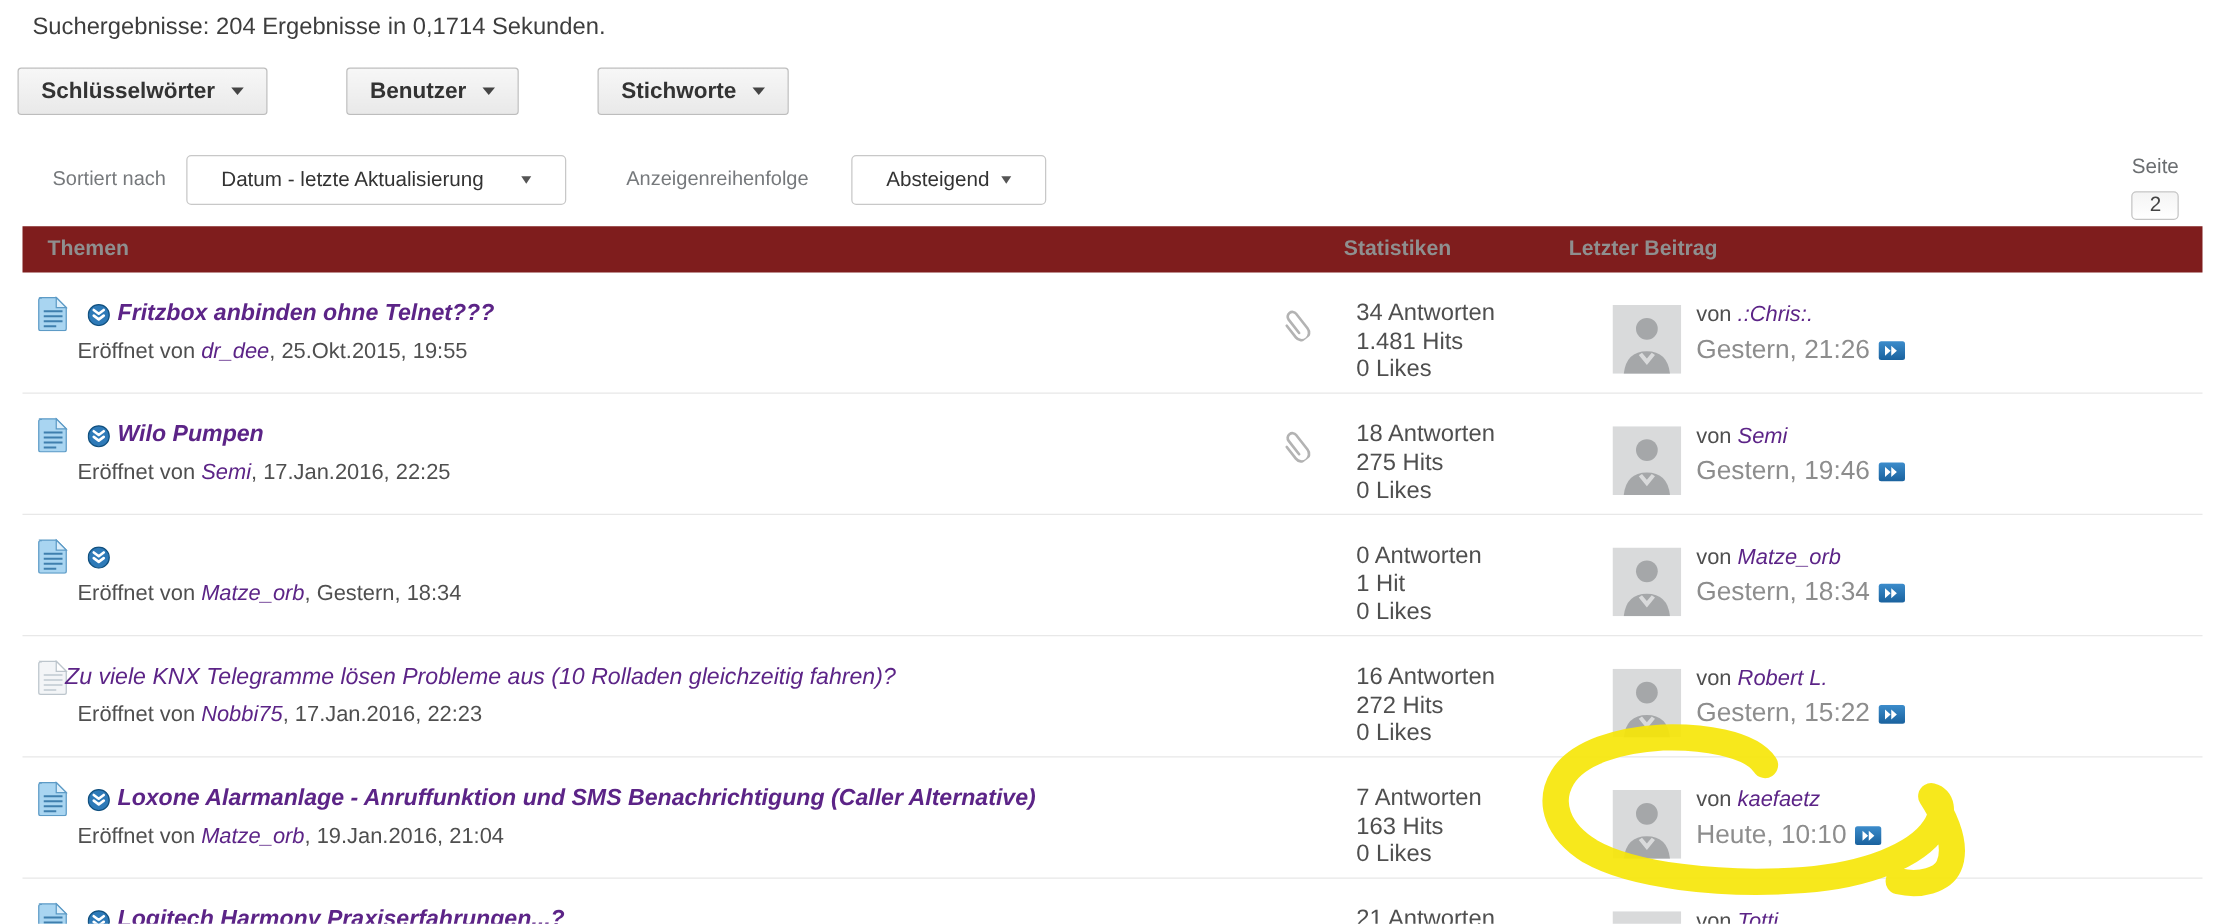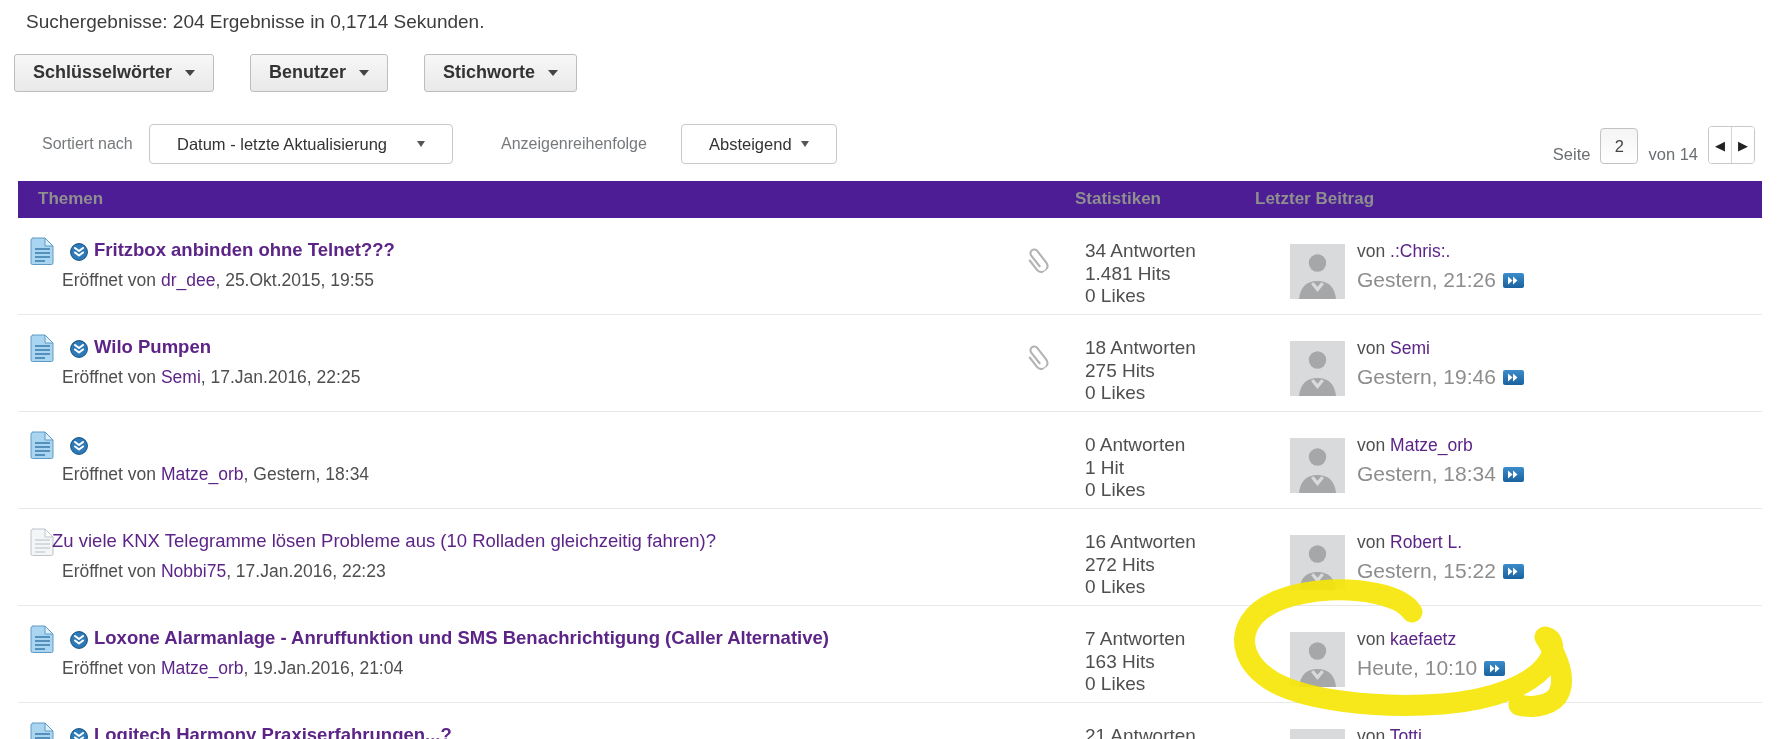--- a/index.html
+++ b/index.html
@@ -1,26 +1,26 @@
 <!DOCTYPE html>
 <html><head>
 <meta charset="utf-8">
 <style>
   html,body{margin:0;padding:0;}
   body{
     width:1780px;height:739px;overflow:hidden;position:relative;
     background:#ffffff;color:#4a4a4a;
     font-family:"Liberation Sans", sans-serif;
   }
-  a{text-decoration:none;cursor:pointer;}
+  a{text-decoration:none;cursor:pointer;font-style:italic;}
   .plink{color:#5c2487;}
   
   .status{position:absolute;left:26px;top:11px;font-size:19px;color:#3d3d3d;}
   
-  .filters{position:absolute;left:14px;top:54px;display:flex;gap:36px;}
+  .filters{position:absolute;left:14px;top:54px;display:flex;gap:63px;}
   .filter-btn{
     display:inline-flex;align-items:center;gap:13px;
     padding:7px 18px 8px 18px;
     background:linear-gradient(#f7f7f7,#e9e9e9);
     border:1px solid #bdbdbd;border-radius:3px;
     font-weight:bold;font-size:18px;color:#333;cursor:pointer;
   }
   .caret{width:0;height:0;border-left:5px solid transparent;border-right:5px solid transparent;border-top:6px solid #444;display:inline-block;}
   
   .sortbar{position:absolute;left:0;top:124px;width:1780px;height:42px;}
@@ -29,31 +29,31 @@
   .lbl-order{left:501px;}
   .select{
     position:absolute;top:0;height:40px;background:#fff;
     border:1px solid #c8c8c8;border-radius:4px;box-sizing:border-box;
     display:flex;align-items:center;justify-content:space-between;
     padding:0 27px;font-size:16.5px;color:#333;cursor:pointer;
   }
   .select .caret{border-top-color:#555;border-left-width:4.5px;border-right-width:4.5px;}
   .select-sort{left:149px;width:304px;}
   .select-order{left:681px;width:156px;}
-  .pagegroup{position:absolute;right:25px;top:0;height:40px;display:flex;align-items:flex-end;gap:10px;font-size:16.5px;color:#6b6e71;}
+  .pagegroup{position:absolute;right:25px;top:0;height:40px;display:flex;align-items:flex-start;gap:10px;font-size:16.5px;color:#6b6e71;flex-direction:column;}
   .page-input{
     width:38px;height:36px;border:1px solid #c3c3c3;border-radius:4px;
     background:linear-gradient(#f4f4f4,#ffffff);
     text-align:center;font-size:16.5px;color:#444;font-family:inherit;box-sizing:border-box;
   }
   .pager{display:flex;border:1px solid #c8c8c8;border-radius:4px;overflow:hidden;background:#fff;}
   .pg-btn{width:22px;height:36px;display:flex;align-items:center;justify-content:center;font-size:13px;color:#222;cursor:pointer;background:#fff;}
   .pg-btn + .pg-btn{border-left:1px solid #d4d4d4;}
   
-  .table-header{position:absolute;left:18px;right:18px;top:181px;height:37px;background:#4c1d95;}
+  .table-header{position:absolute;left:18px;right:18px;top:181px;height:37px;background:#7f1d1d;}
   .table-header span{position:absolute;top:8px;font-size:17px;font-weight:bold;color:#8f8f8f;}
   .th-topics{left:20px;}
   .th-stats{left:1057px;}
   .th-last{left:1237px;}
   
   .rows{position:absolute;left:18px;right:18px;top:218px;}
   .row{position:relative;height:96px;border-bottom:1px solid #e8e8e8;}
   .row.cut{height:36px;border-bottom:none;}
   .doc-icon{position:absolute;left:12px;top:19px;}
   .unread-icon{position:absolute;left:52px;top:25px;cursor:pointer;}

